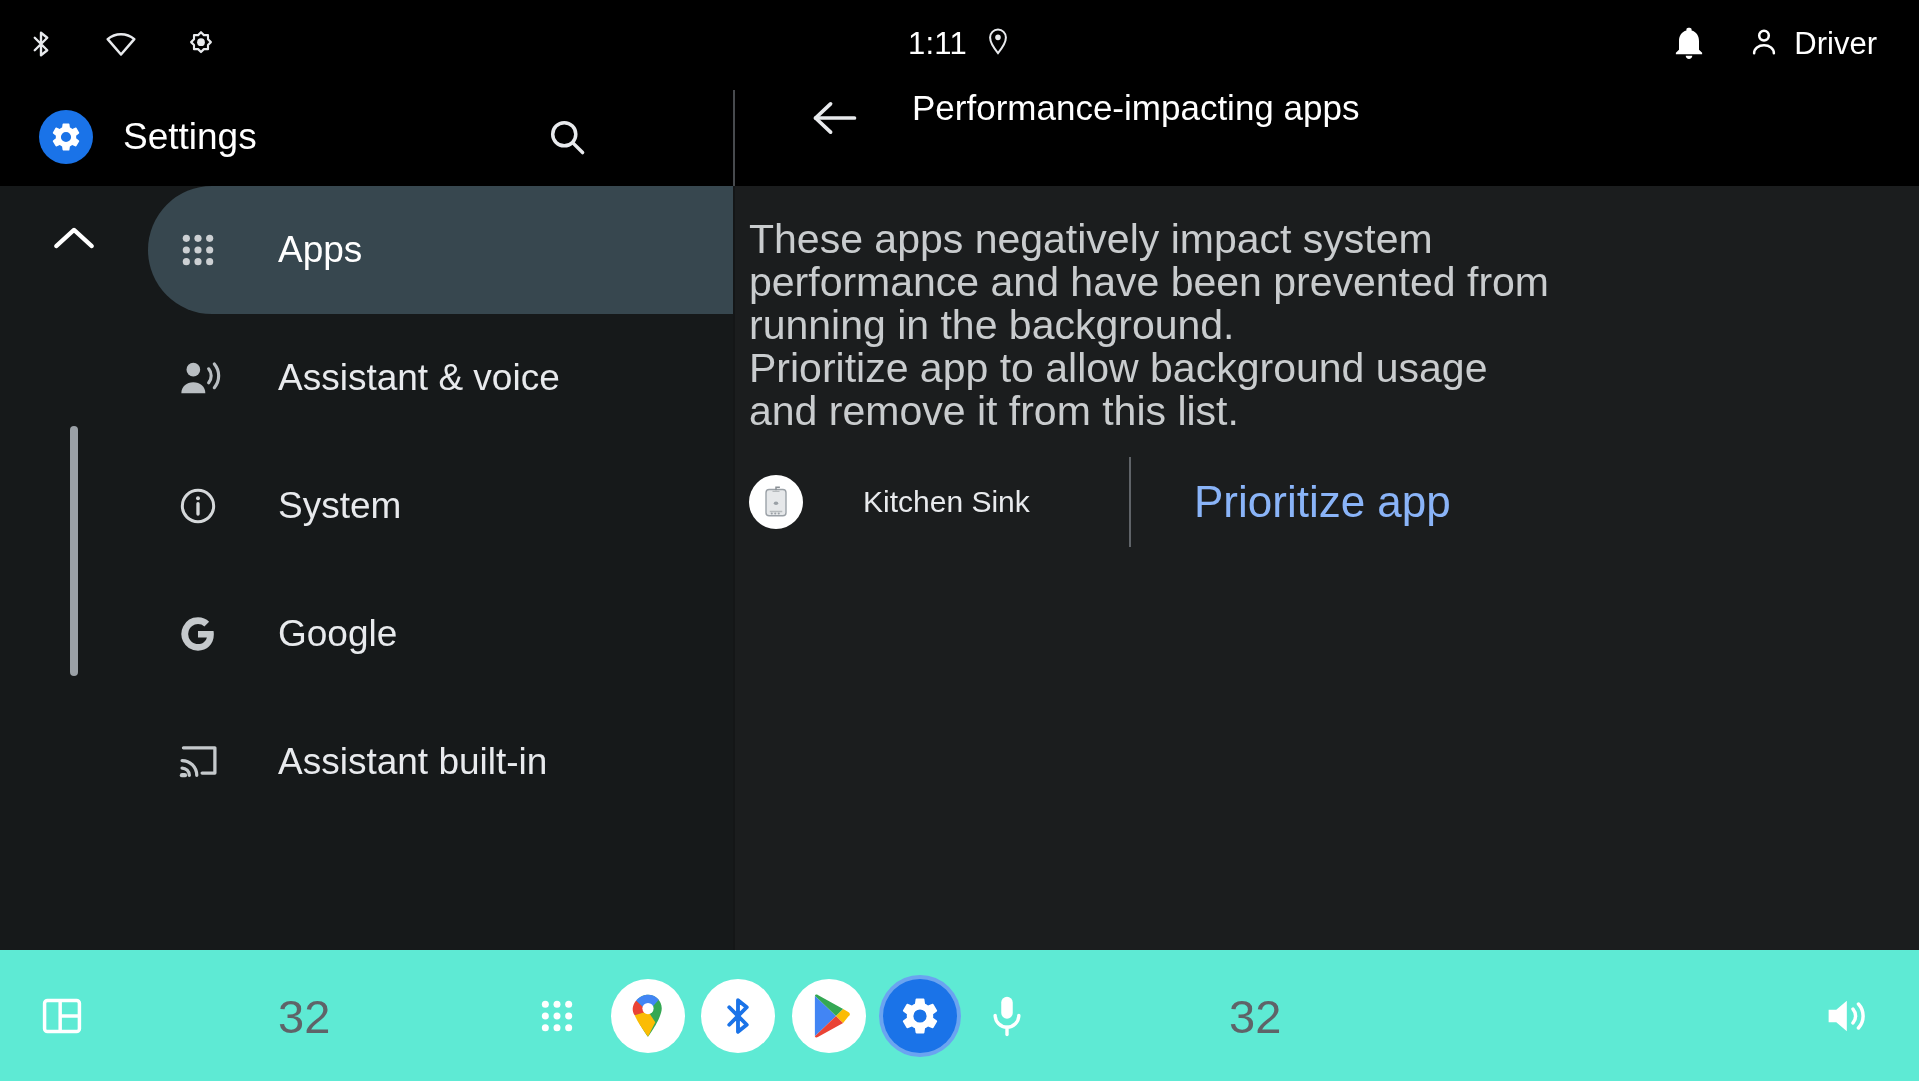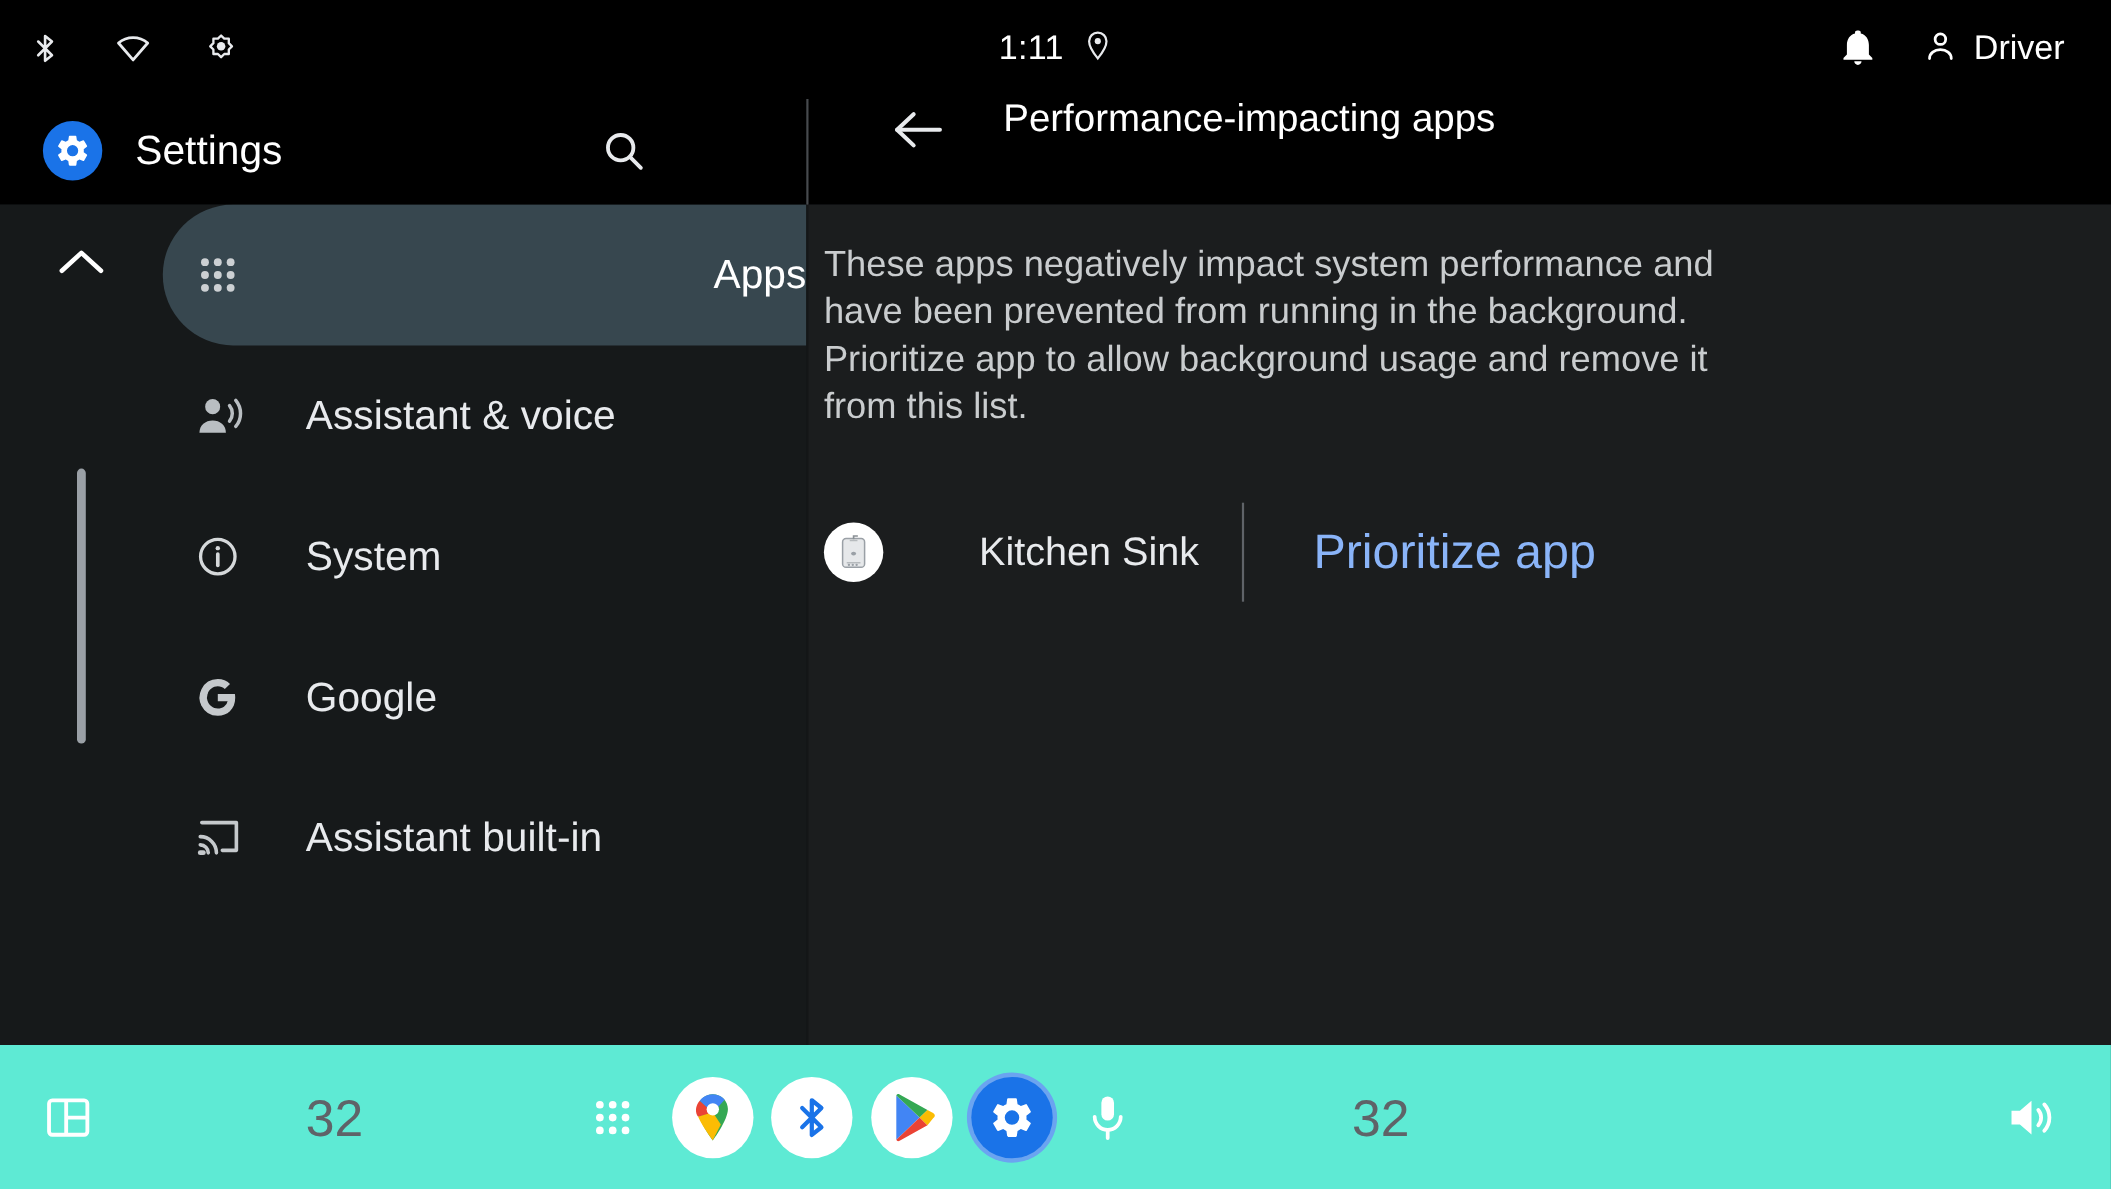--- a/index.html
+++ b/index.html
@@ -83,41 +83,41 @@
     background:#9aa0a6; border-radius:5px; cursor:pointer;
   }
 
   
   .nav-list{ position:absolute; left:148px; top:0; width:585px; }
   .nav-item{
     position:relative; height:128px; display:flex; align-items:center;
     padding-left:30px; cursor:pointer; border-radius:100px 0 0 100px;
   }
   .nav-item.selected{
-    background:#37474f; border-radius:100px 0 0 100px;justify-content:space-between;
+    background:#37474f; border-radius:100px 0 0 100px;
   }
   .nav-icon{ width:56px; display:flex; align-items:center; justify-content:flex-start; flex:none;}
   .nav-label{ font-size:37px; margin-left:44px; color:#e8eaed; white-space:nowrap;}
   .nav-item.selected .nav-label{ color:#ffffff; }
 
   
   .desc{
     position:absolute; left:14px; top:32px; width:810px;
-    font-size:33px; line-height:43px; color:#c9ccce; white-space:pre-line;
+    font-size:41px; line-height:43px; color:#c9ccce; white-space:pre-line;
   }
   .app-row{
     position:absolute; left:14px; top:263px; width:1050px; height:106px;
     display:flex; align-items:center;
   }
   .app-icon{
     width:54px; height:54px; border-radius:50%; background:#ffffff; flex:none;
     display:flex; align-items:center; justify-content:center; overflow:hidden;
     margin-left:0px;
   }
-  .app-name{ font-size:36px; margin-left:87px; color:#e8eaed; white-space:nowrap;}
+  .app-name{ font-size:30px; margin-left:60px; color:#e8eaed; white-space:nowrap;}
   .row-divider{
     position:absolute; left:380px; top:8px; width:2px; height:90px; background:#5f6368;
   }
   .prioritize{
     position:absolute; left:445px; top:50%; transform:translateY(-50%);
     font-size:44px; color:#8ab4f8; cursor:pointer; white-space:nowrap;
   }
 
   
   .bottom-bar{

